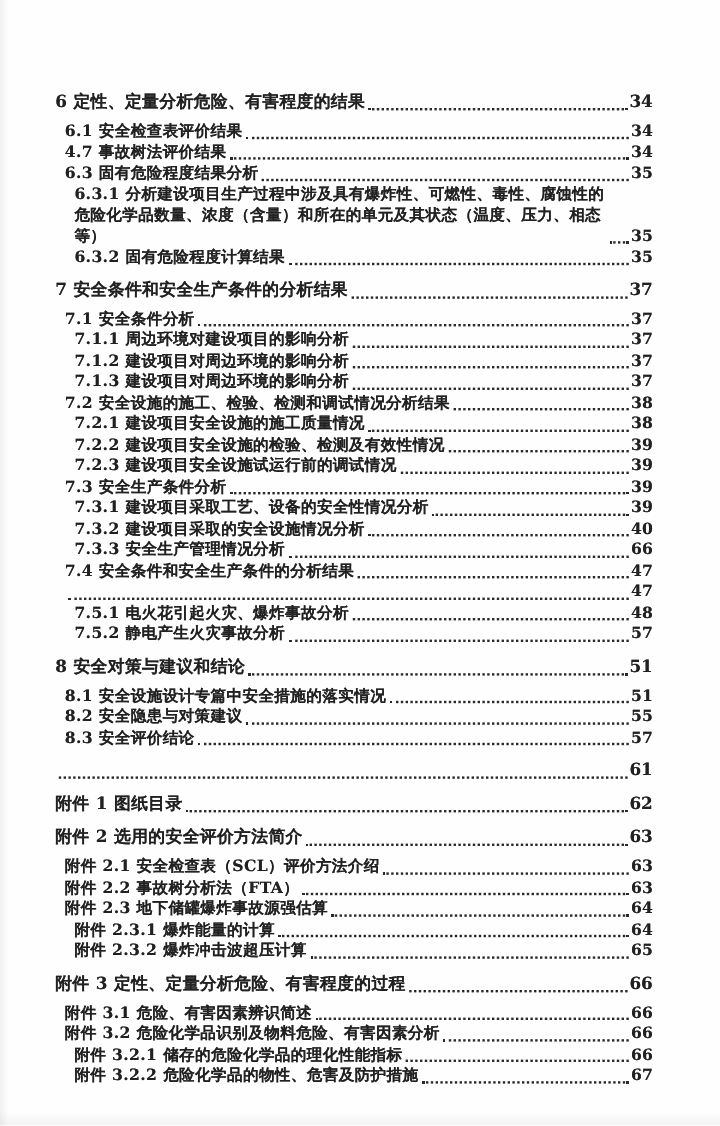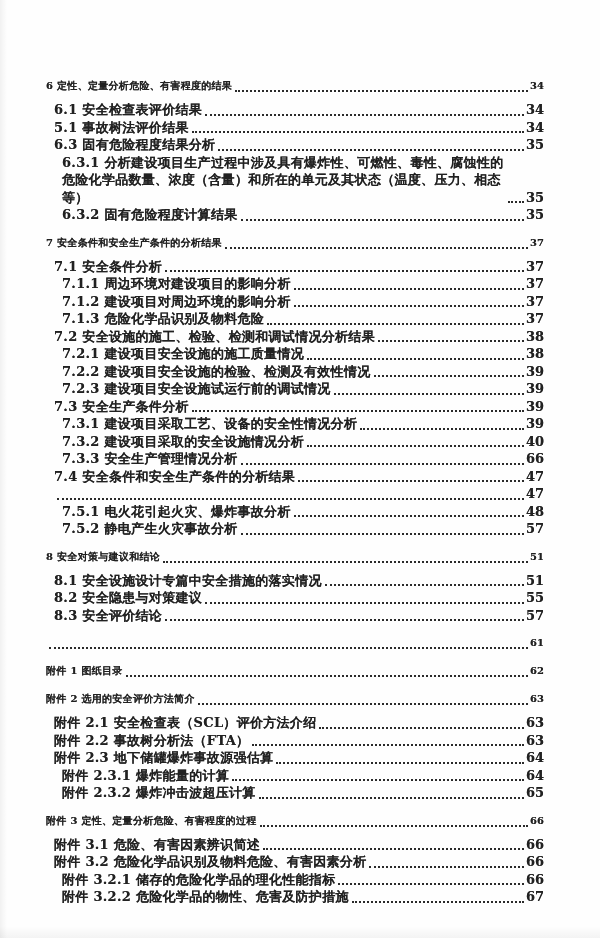--- a/index.html
+++ b/index.html
@@ -41,21 +41,21 @@
     flex: 1;
     min-width: 16px;
     border-bottom: 2px dotted #2a2a2a;
     margin: 0 2px 3px 3px;
   }
   .page-num {
     white-space: nowrap;
     text-shadow: 0 0 0.5px rgba(25,25,25,0.65);
   }
   .lvl1 {
-    font-size: 10px;
+    font-size: 14px;
     line-height: 19px;
     margin-top: 9px;
     margin-bottom: 6px;
     align-items: flex-end;
   }
   .lvl2 { padding-left: 8px; align-items: flex-end; }
   .lvl3 { padding-left: 16px; align-items: flex-end; }
   .toc-list > .row:first-child { margin-top: 0; }
 </style>
 </head>
@@ -67,21 +67,21 @@
         <span class="label">6 定性、定量分析危险、有害程度的结果</span>
         <span class="leader"></span>
         <span class="page-num">34</span>
       </div>
       <div class="row lvl2">
         <span class="label">6.1 安全检查表评价结果</span>
         <span class="leader"></span>
         <span class="page-num">34</span>
       </div>
       <div class="row lvl2">
-        <span class="label">5.1 事故树法评价结果</span>
+        <span class="label">4.7 事故树法评价结果</span>
         <span class="leader"></span>
         <span class="page-num">34</span>
       </div>
       <div class="row lvl2">
         <span class="label">6.3 固有危险程度结果分析</span>
         <span class="leader"></span>
         <span class="page-num">35</span>
       </div>
       <div class="row lvl3">
         <span class="label">6.3.1 分析建设项目生产过程中涉及具有爆炸性、可燃性、毒性、腐蚀性的危险化学品数量、浓度（含量）和所在的单元及其状态（温度、压力、相态等）</span>
@@ -107,21 +107,21 @@
         <span class="label">7.1.1 周边环境对建设项目的影响分析</span>
         <span class="leader"></span>
         <span class="page-num">37</span>
       </div>
       <div class="row lvl3">
         <span class="label">7.1.2 建设项目对周边环境的影响分析</span>
         <span class="leader"></span>
         <span class="page-num">37</span>
       </div>
       <div class="row lvl3">
-        <span class="label">7.1.3 危险化学品识别及物料危险</span>
+        <span class="label">7.1.3 建设项目对周边环境的影响分析</span>
         <span class="leader"></span>
         <span class="page-num">37</span>
       </div>
       <div class="row lvl2">
         <span class="label">7.2 安全设施的施工、检验、检测和调试情况分析结果</span>
         <span class="leader"></span>
         <span class="page-num">38</span>
       </div>
       <div class="row lvl3">
         <span class="label">7.2.1 建设项目安全设施的施工质量情况</span>

